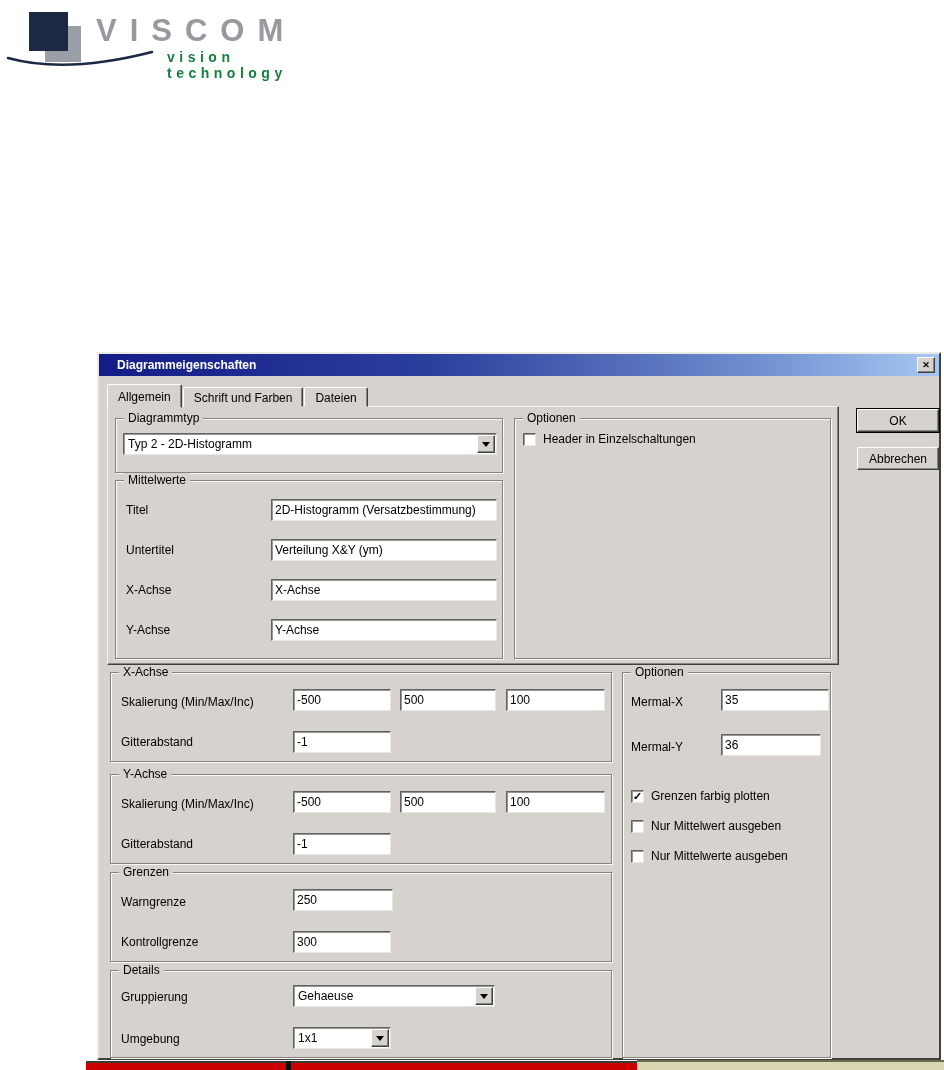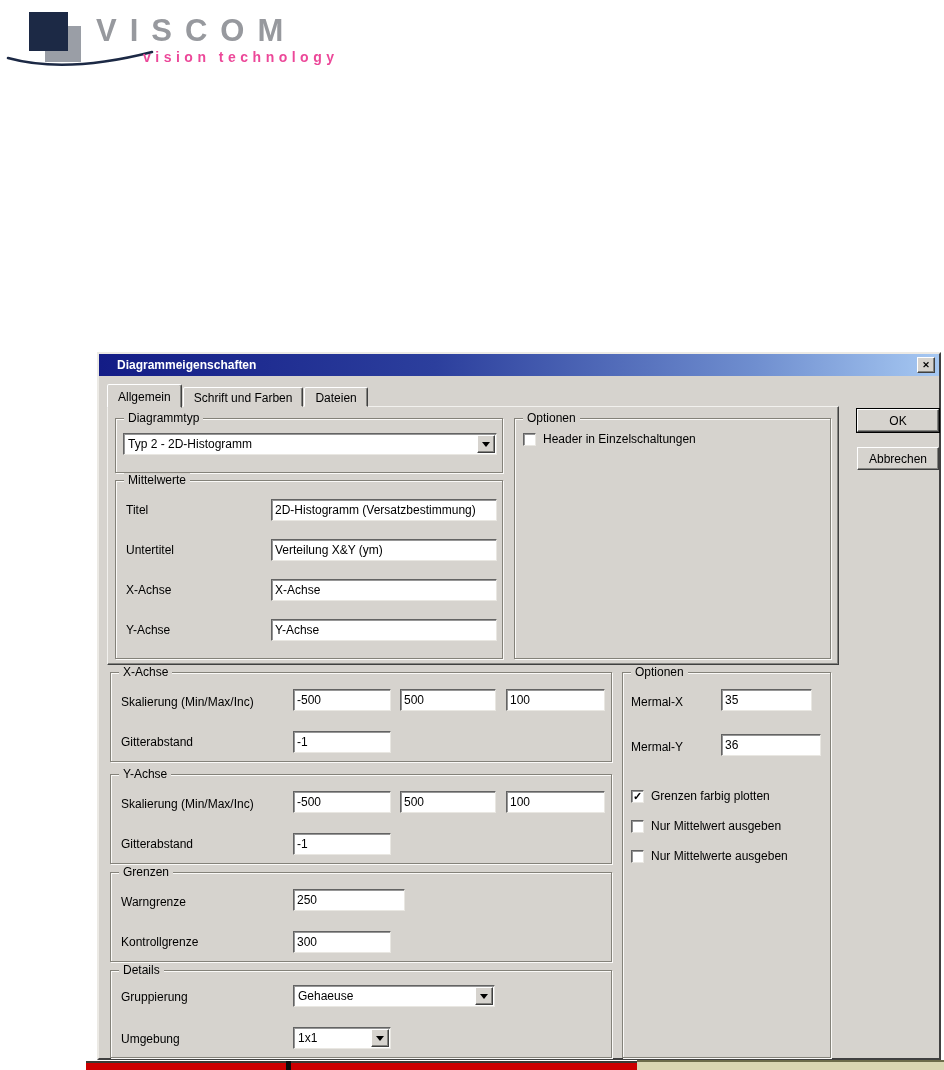--- a/index.html
+++ b/index.html
@@ -4,21 +4,21 @@
 <style>
   * { margin:0; padding:0; box-sizing:border-box; }
   html,body { width:944px; height:1070px; background:#ffffff; font-family:"Liberation Sans", sans-serif; overflow:hidden; }
   #stage { position:relative; width:944px; height:1070px; background:#ffffff; }
 
   
   .logo { position:absolute; left:0; top:0; width:360px; height:100px; }
   .logo-sq-gray { position:absolute; left:45px; top:26px; width:36px; height:36px; background:#9a9ea6; }
   .logo-sq-navy { position:absolute; left:29px; top:12px; width:39px; height:39px; background:#1c2945; }
   .logo-brand { position:absolute; left:96px; top:13px; font-size:31px; font-weight:700; letter-spacing:13px; color:#97999e; }
-  .logo-tagline { position:absolute; left:143px; top:49px; font-size:14px; font-weight:700; letter-spacing:4.5px; color:#ec4899; }
+  .logo-tagline { position:absolute; left:167px; top:49px; font-size:14px; font-weight:700; letter-spacing:4.5px; color:#15803d; }
   .logo-swoosh { position:absolute; left:4px; top:44px; }
 
   
   .dialog { position:absolute; left:97px; top:352px; width:844px; height:708px;
             background:#d6d3ce; border:2px solid; border-color:#eceae5 #404040 #404040 #eceae5; }
   .titlebar { position:absolute; left:0; top:0; right:0; height:22px;
               background:linear-gradient(90deg,#131c86 0%,#2c3f9d 40%,#6f8ecf 78%,#a6c8f2 100%);
               display:flex; align-items:center; padding-left:18px; }
   .titlebar-text { color:#ffffff; font-size:12px; font-weight:700; }
   .close-btn { position:absolute; right:4px; top:3px; width:18px; height:16px; background:#d6d3ce;
@@ -153,21 +153,21 @@
       <input class="tin" style="left: 182px; top: 16px; width: 98px;" value="-500">
       <input class="tin" style="left: 289px; top: 16px; width: 96px;" value="500">
       <input class="tin" style="left: 395px; top: 16px; width: 99px;" value="100">
       <span class="lbl" style="left:10px; top:62px;">Gitterabstand</span>
       <input class="tin" style="left: 182px; top: 58px; width: 98px;" value="-1">
     </div>
 
     <div class="group" style="left:11px; top:518px; width:502px; height:90px;">
       <span class="group-label">Grenzen</span>
       <span class="lbl" style="left:10px; top:22px;">Warngrenze</span>
-      <input class="tin" style="left: 182px; top: 16px; width: 112px;" value="250">
+      <input class="tin" style="left: 182px; top: 16px; width: 100px;" value="250">
       <span class="lbl" style="left:10px; top:62px;">Kontrollgrenze</span>
       <input class="tin" style="left: 182px; top: 58px; width: 98px;" value="300">
     </div>
 
     <div class="group" style="left:11px; top:616px; width:502px; height:88px;">
       <span class="group-label">Details</span>
       <span class="lbl" style="left:10px; top:19px;">Gruppierung</span>
       <div class="combo" style="left:182px; top:14px; width:202px;">
         <span class="combo-text">Gehaeuse</span>
         <span class="combo-btn">
@@ -179,21 +179,21 @@
         <span class="combo-text">1x1</span>
         <span class="combo-btn">
             <span class="combo-arrow"></span>
           </span>
       </div>
     </div>
 
     <div class="group" style="left:523px; top:318px; width:209px; height:386px;">
       <span class="group-label">Optionen</span>
       <span class="lbl" style="left:8px; top:22px;">Mermal-X</span>
-      <input class="tin" style="left: 98px; top: 16px; width: 91px;" value="35">
+      <input class="tin" style="left: 98px; top: 16px; width: 108px;" value="35">
       <span class="lbl" style="left:8px; top:67px;">Mermal-Y</span>
       <input class="tin" style="left: 98px; top: 61px; width: 100px;" value="36">
 
       <div class="cbrow" style="left:8px; top:116px;">
         <span class="cbox">✓</span>
         <span class="cblabel">Grenzen farbig plotten</span>
       </div>
       <div class="cbrow" style="left:8px; top:146px;">
         <span class="cbox"></span>
         <span class="cblabel">Nur Mittelwert ausgeben</span>

